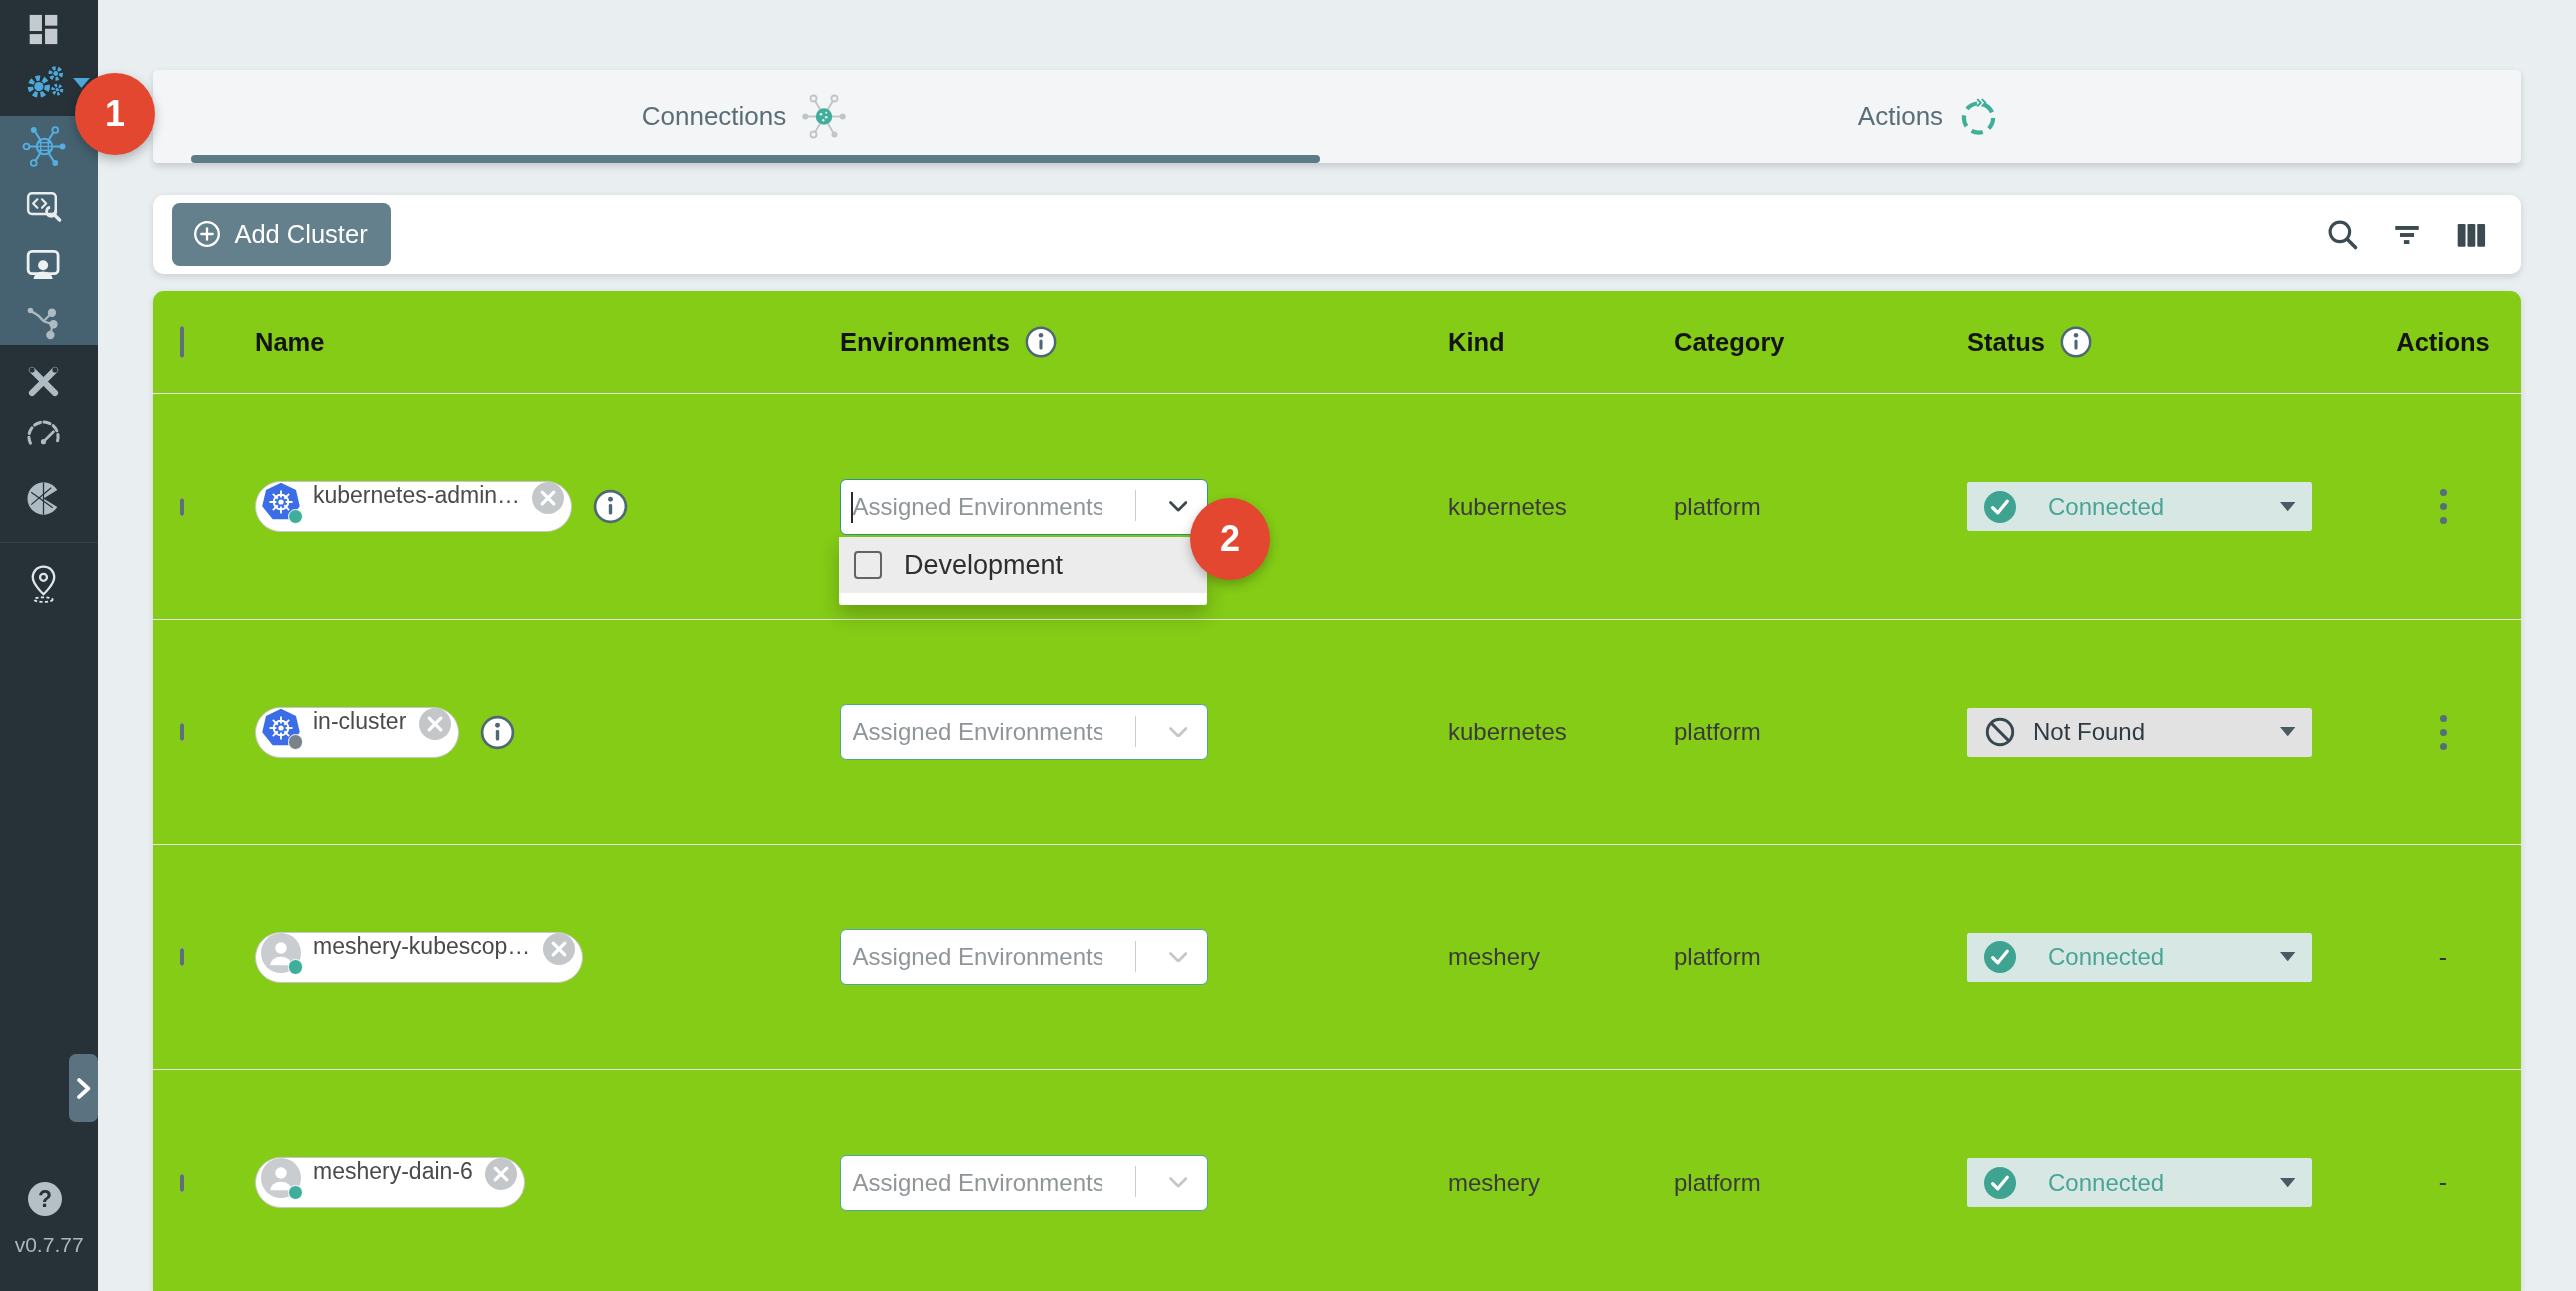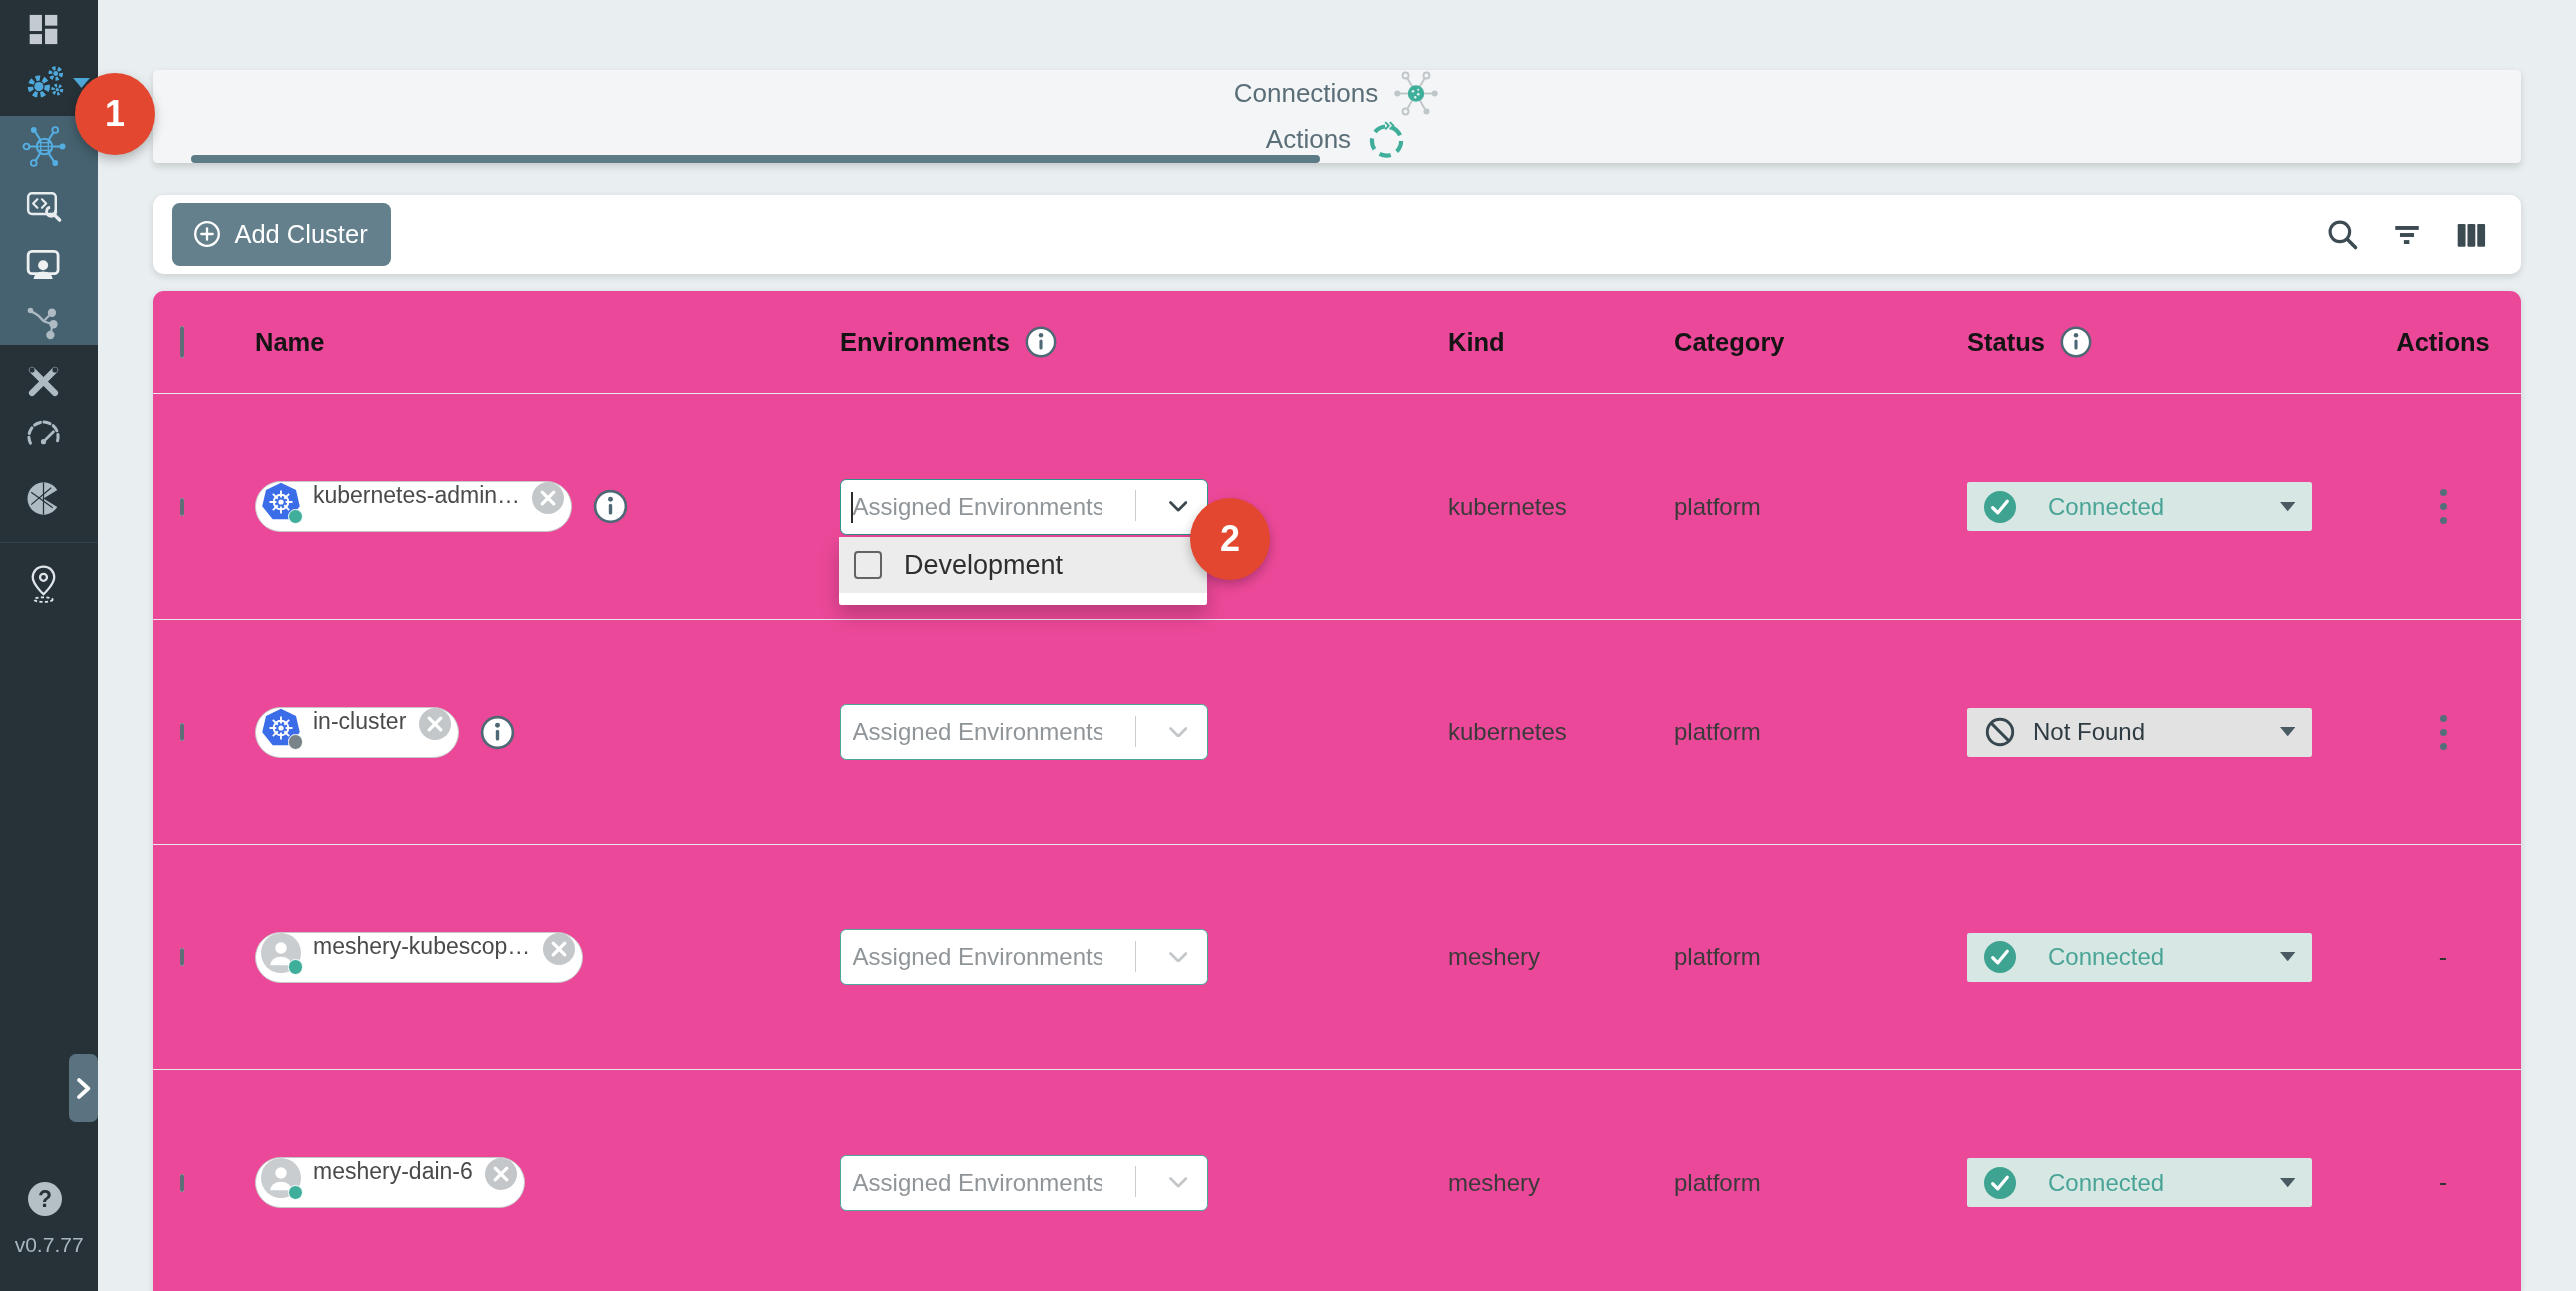--- a/index.html
+++ b/index.html
@@ -17,32 +17,32 @@
   .help-btn { position:absolute; left:28px; top:1182px; width:34px; height:34px; border-radius:50%; background:#b5c0c6; color:#263238; font-weight:bold; font-size:23px; display:flex; align-items:center; justify-content:center; }
   .version { position:absolute; left:14.7px; top:1233px; font-size:21px; color:#a9b6bd; }
   
   .badge-red { position:absolute; width:80px; height:82px; border-radius:50%; background:#e4472f; color:#fff;
     font-size:36px; font-weight:bold; display:flex; align-items:center; justify-content:center; z-index:60;
     box-shadow:0 4.6px 10.8px rgba(0,0,0,.25); }
   #badge1 { left:75px; top:73px; }
   #badge2 { left:1190px; top:498px; }
   
   .tabbar { position:absolute; left:153px; top:70px; width:2368px; height:93px; background:#f4f5f6;
-    border-radius:4.6px; box-shadow:0 3.1px 7.7px rgba(0,0,0,.14); display:flex; z-index:2;flex-direction:column; }
+    border-radius:4.6px; box-shadow:0 3.1px 7.7px rgba(0,0,0,.14); display:flex; z-index:2; }
   .tab { flex:1; display:flex; align-items:center; justify-content:center; gap:14px; color:#5a6e78; font-size:26px; cursor:pointer; }
   .tab-indicator { position:absolute; left:38px; bottom:0; width:1129px; height:8.5px; background:#5d7a87; border-radius:4.6px; }
   
   .toolbar { position:absolute; left:153px; top:195px; width:2368px; height:79px; background:#fff;
     border-radius:10.8px; box-shadow:0 2.3px 7.7px rgba(0,0,0,.12); z-index:2; }
   .add-btn { position:absolute; left:19.3px; top:7.7px; height:63px; padding:0 23px 0 18.5px; background:#64808c; border:none;
     border-radius:7.7px; color:#fff; font-size:25.5px; font-family:inherit; display:flex; align-items:center; gap:11.6px; cursor:pointer; }
   .tb-icons { position:absolute; right:32px; top:0; height:79px; display:flex; align-items:center; gap:28px; }
   .tb-icons > span { display:flex; cursor:pointer; }
   
-  .card { position:absolute; left:153px; top:291px; width:2368px; height:1000px; background:#ec4899;
+  .card { position:absolute; left:153px; top:291px; width:2368px; height:1000px; background:#84cc16;
     border-radius:10.8px 10.8px 0 0; box-shadow:0 2.3px 7.7px rgba(0,0,0,.12); overflow:hidden; z-index:1; }
   .thead { height:103px; display:flex; align-items:center; border-bottom:1.5px solid #ebebeb;
     font-weight:bold; font-size:25.5px; color:#141414; }
   .trow { display:flex; align-items:center; border-bottom:1.5px solid #e7e7e7; }
   .c-check { width:102px; padding-left:27px; flex:none; }
   .c-name { width:585px; flex:none; display:flex; align-items:center; }
   .c-env { width:608px; flex:none; display:flex; align-items:center; }
   .c-kind { width:226px; flex:none; }
   .c-cat { width:293px; flex:none; }
   .c-status { width:398px; flex:none; }

